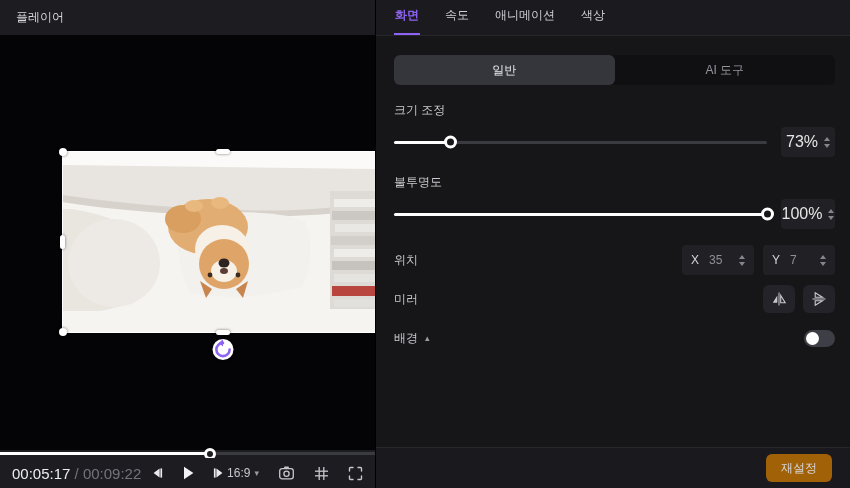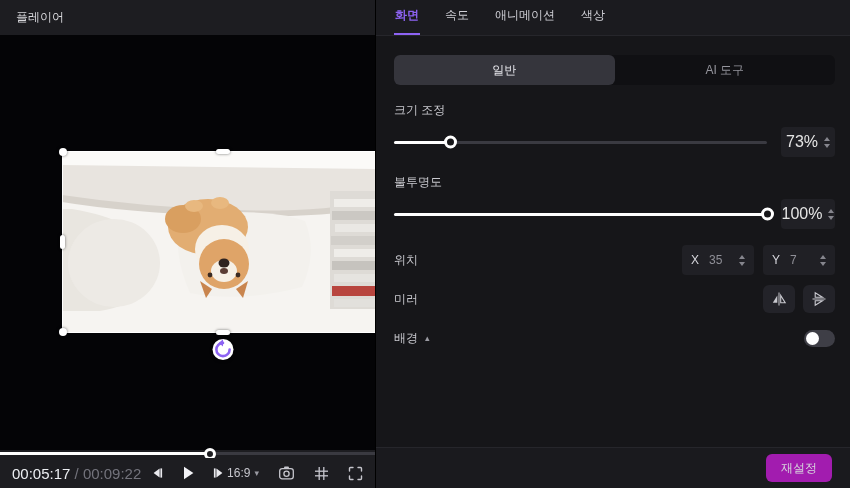--- a/index.html
+++ b/index.html
@@ -79,21 +79,21 @@
   .dial-dot { position:absolute; left:2px; top:50%; transform:translateY(-50%);
               width:8px; height:8px; border-radius:50%; background:#fff; }
   .icon-btn { width:32px; height:28px; background:#232329; border-radius:6px; margin-left:8px;
               display:flex; align-items:center; justify-content:center; cursor:pointer; }
   .collapse-caret { font-size:9px; color:#9a9aa2; }
   .toggle { margin-left:auto; width:31px; height:17px; border-radius:9px; background:#3e3e46; position:relative; cursor:pointer; }
   .toggle-knob { position:absolute; left:2px; top:2px; width:13px; height:13px; border-radius:50%; background:#fff; }
 
   .inspector-footer { flex:none; height:41px; background:#1a1a1e; border-top:1px solid #26262b;
                       display:flex; align-items:center; justify-content:flex-end; padding:0 18px; }
-  .reset-btn { height:28px; background:#a21caf; border-radius:6px; border:none; color:#d6d6dc;
+  .reset-btn { height:28px; background:#a16207; border-radius:6px; border:none; color:#d6d6dc;
                font-size:12px; padding:0 15px; display:flex; align-items:center; cursor:pointer;
                font-family:"Liberation Sans", sans-serif; }
 </style>
 </head>
 <body>
 
 <div class="app" style="--accent:#8d63f3">
 
   <div class="player-pane">
     <div class="player-header">

